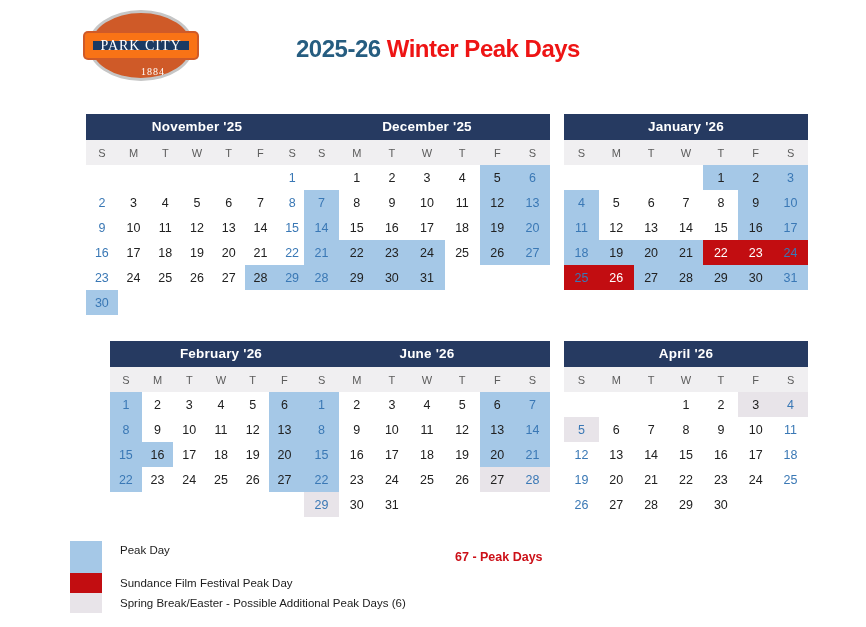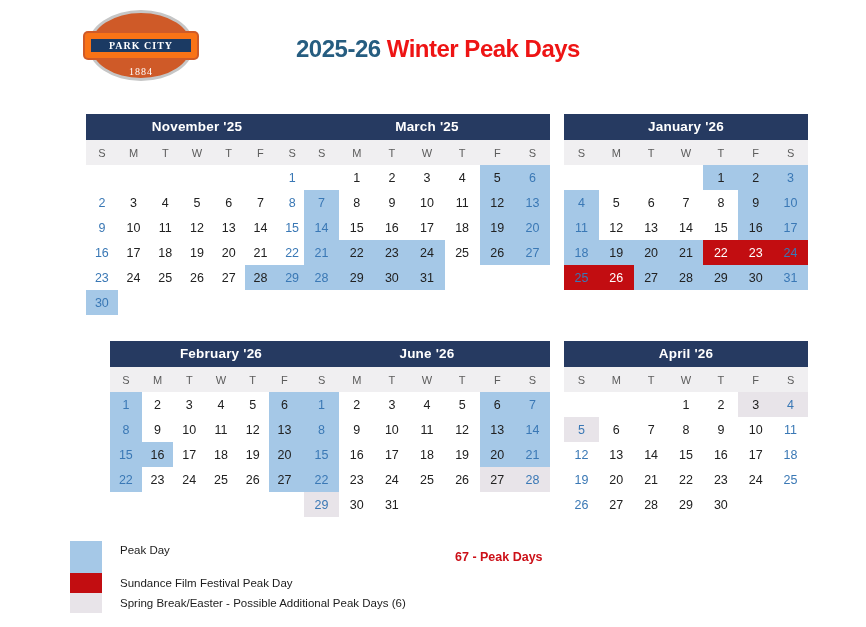--- a/index.html
+++ b/index.html
@@ -24,28 +24,28 @@
   }
 
   
   .logo{position:absolute;left:85px;top:9px;width:112px;height:73px;}
   .logo-oval{
     position:absolute;left:3px;top:1px;width:106px;height:71px;
     border-radius:50%;background:#cf5a28;border:3px solid #c6c6c6;box-sizing:border-box;
   }
   .logo-banner{
     position:absolute;left:0;top:24px;width:112px;height:25px;box-sizing:border-box;
-    background:#1b3a63;border:6px solid #f97316;border-radius:3px;
+    background:#1b3a63;border:8px solid #f97316;border-radius:3px;
     box-shadow:0 0 0 2px #cf5a28;
     display:flex;align-items:center;justify-content:center;
-    color:#ffffff;font-family:"Liberation Serif", serif;font-weight:bold;
-    font-size:10px;letter-spacing:1px;white-space:nowrap;
+    color:#ffffff;font-family:"Liberation Serif", serif;font-weight:normal;
+    font-size:14px;letter-spacing:1px;white-space:nowrap;
   }
   .logo-year{
-    position:absolute;left:0;bottom:5px;width:112px;text-align:center;
+    position:absolute;left:12px;bottom:5px;width:112px;text-align:center;
     color:#ffffff;font-family:"Liberation Serif", serif;font-size:10px;letter-spacing:1px;
   }
 
   
   .page-title{
     position:absolute;left:296px;top:35px;white-space:nowrap;
     font-size:24px;font-weight:700;letter-spacing:-0.5px;
   }
   .title-year{color:var(--title-blue);}
   .title-rest{color:var(--title-red);}
@@ -149,21 +149,21 @@
         <span class="day wkday">24</span>
         <span class="day wkday">25</span>
         <span class="day wkday">26</span>
         <span class="day wkday">27</span>
         <span class="day wkday peak">28</span>
         <span class="day weekend peak">29</span>
         <span class="day weekend peak">30</span>
       </div>
     </div>
     <div class="month" style="left: 304px; top: 114px; width: 246px;">
-      <div class="month-header">March '25</div>
+      <div class="month-header">December '25</div>
       <div class="weekday-row">
         <span>S</span>
         <span>M</span>
         <span>T</span>
         <span>W</span>
         <span>T</span>
         <span>F</span>
         <span>S</span>
       </div>
       <div class="days">

